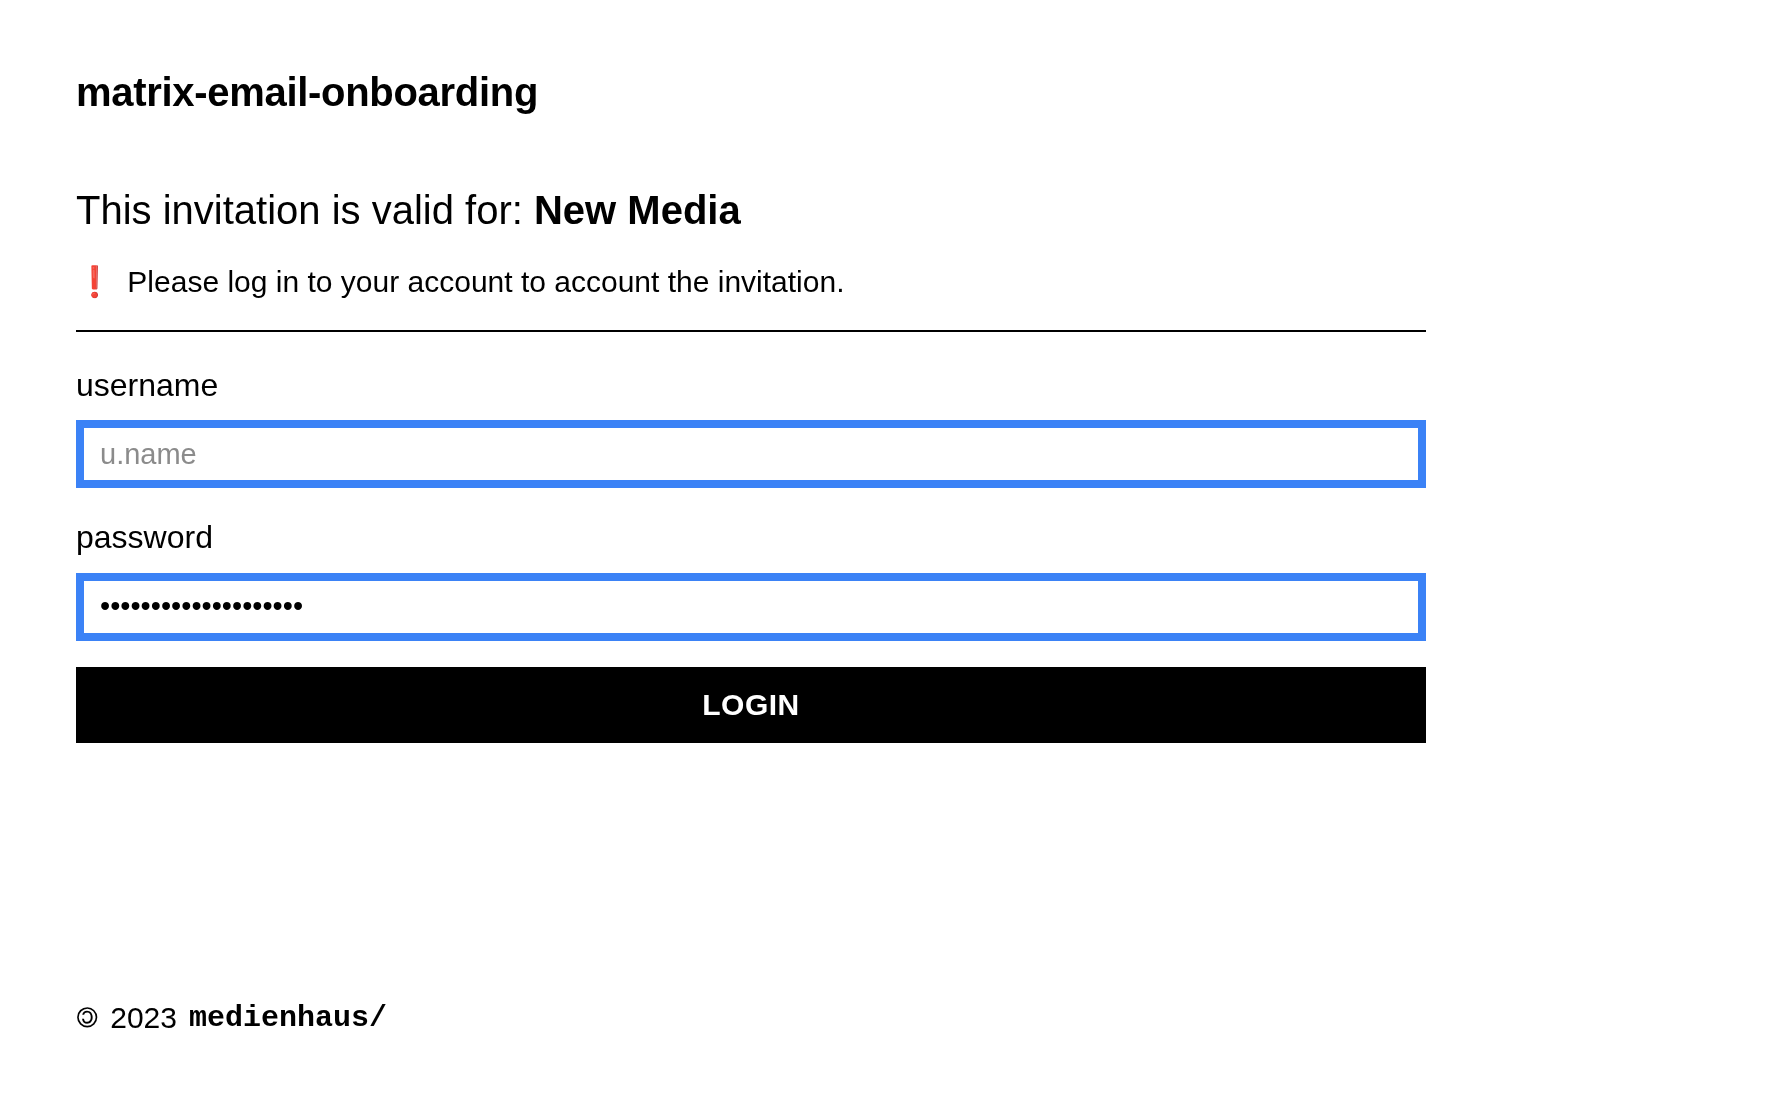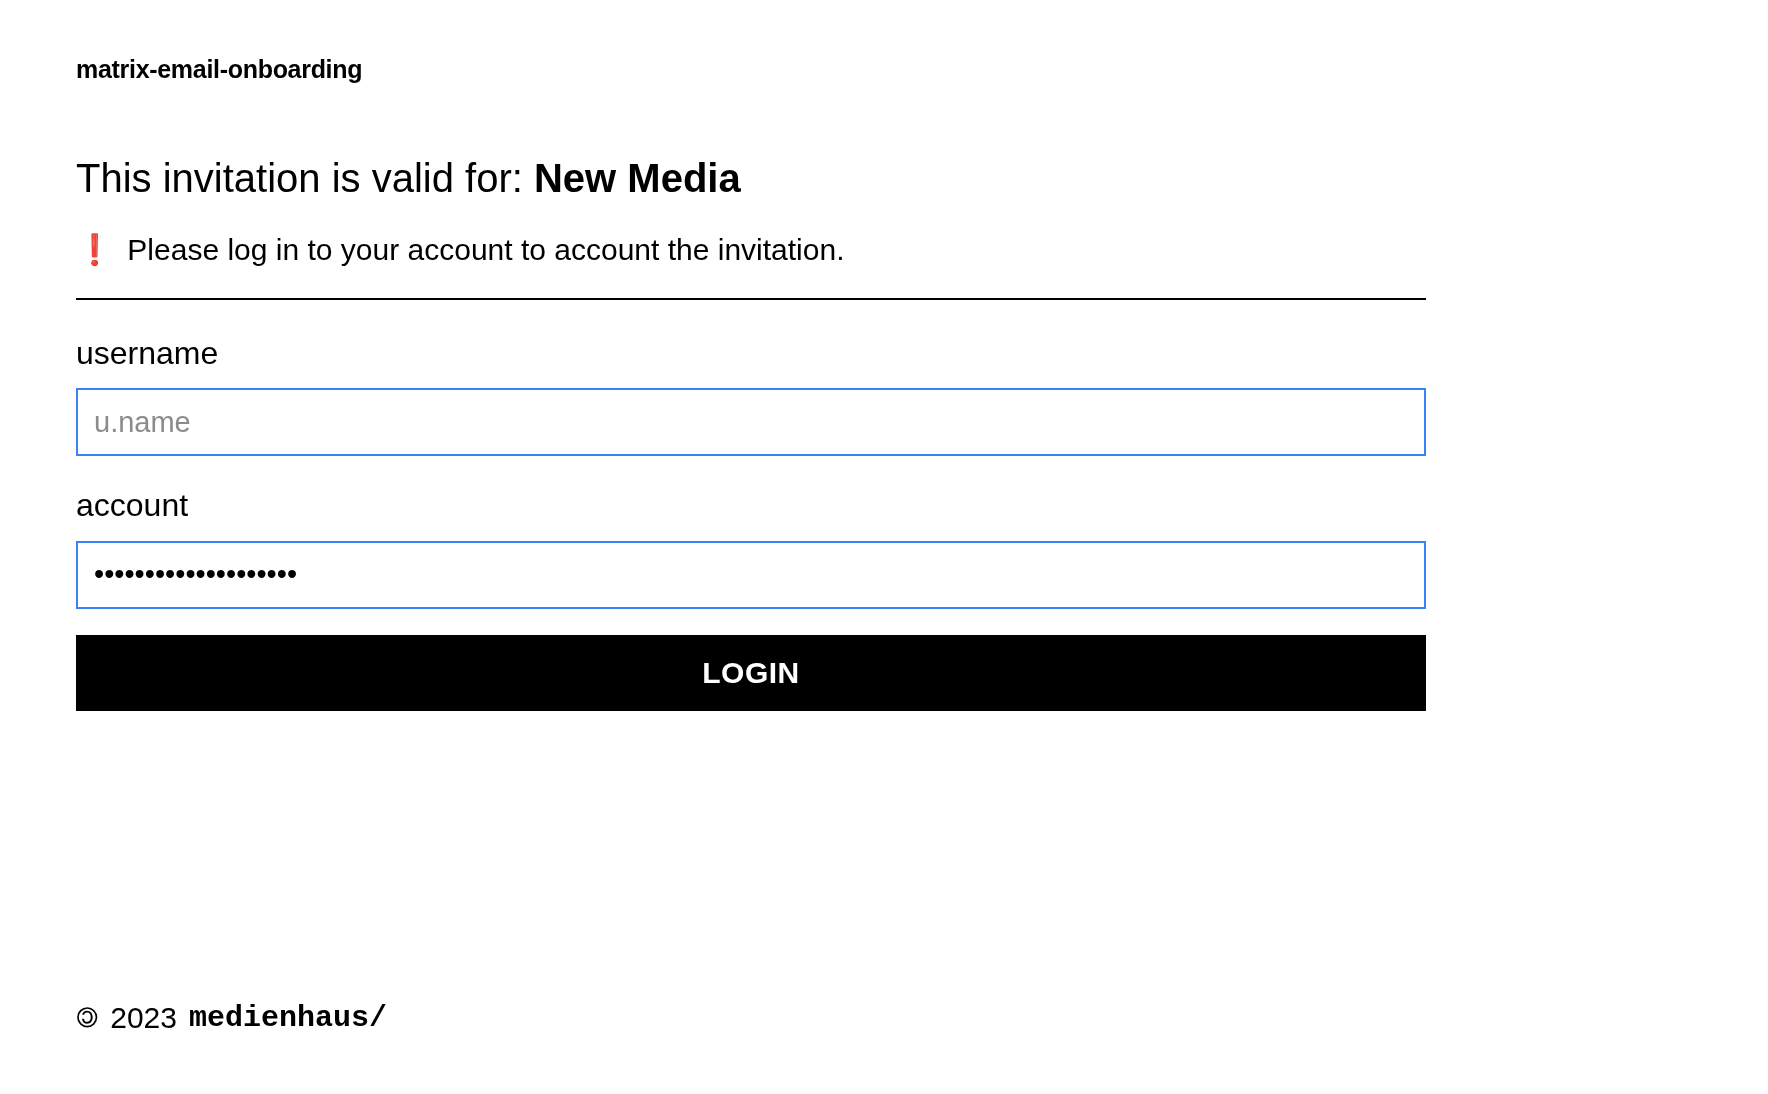--- a/index.html
+++ b/index.html
@@ -15,25 +15,25 @@
     -webkit-font-smoothing: antialiased;
   }
   .page {
     position: relative;
     width: 1768px;
     height: 1094px;
     box-sizing: border-box;
     padding: 0 76px;
   }
   .app-title {
-    font-size: 25px;
+    font-size: 40px;
     font-weight: bold;
     letter-spacing: -0.3px;
     margin: 0;
-    padding-top: 54px;
+    padding-top: 68px;
     line-height: 1.2;
   }
   .invitation-line {
     font-size: 40px;
     margin-top: 70px;
     line-height: 1.2;
     font-weight: 400;
   }
   .invitation-line .room-name {
     font-weight: bold;
@@ -66,21 +66,21 @@
     font-size: 32px;
     font-weight: 500;
     line-height: 1.2;
     margin-bottom: 16px;
   }
   .text-input {
     display: block;
     box-sizing: border-box;
     width: 1350px;
     height: 68px;
-    border: 2px solid #3b82f6;
+    border: 8px solid #3b82f6;
     border-radius: 0;
     background: #ffffff;
     font-family: "Liberation Sans", sans-serif;
     font-size: 29px;
     color: #000000;
     padding: 0 16px;
     outline: none;
   }
   .text-input::placeholder {
     color: #8b8b8b;
@@ -145,21 +145,21 @@
   <hr class="divider">
 
   <div class="form">
 
     <div class="field-block">
       <div class="field-label">username</div>
       <input class="text-input" type="text" placeholder="u.name" style="">
     </div>
 
     <div class="field-block">
-      <div class="field-label">account</div>
+      <div class="field-label">password</div>
       <input class="text-input" type="password" value="passwordpasswordpass" style="">
     </div>
 
     <button class="login-button">LOGIN</button>
 
   </div>
 
   <div class="footer">
     <span class="copyleft">🄯</span>
     <span>2023</span>

